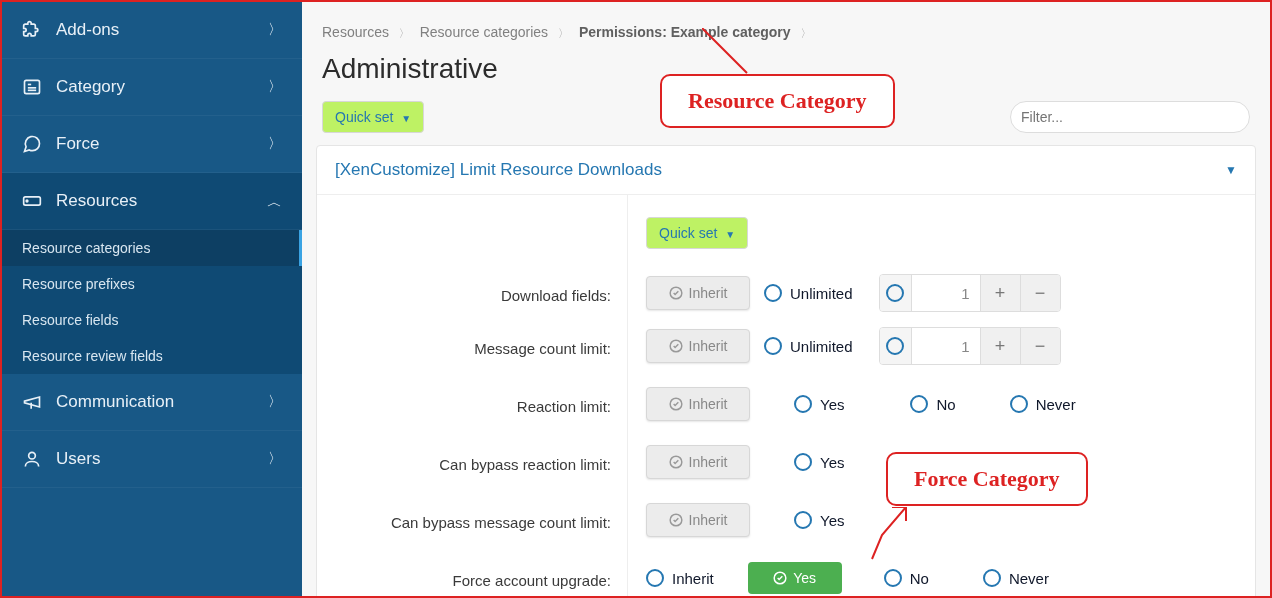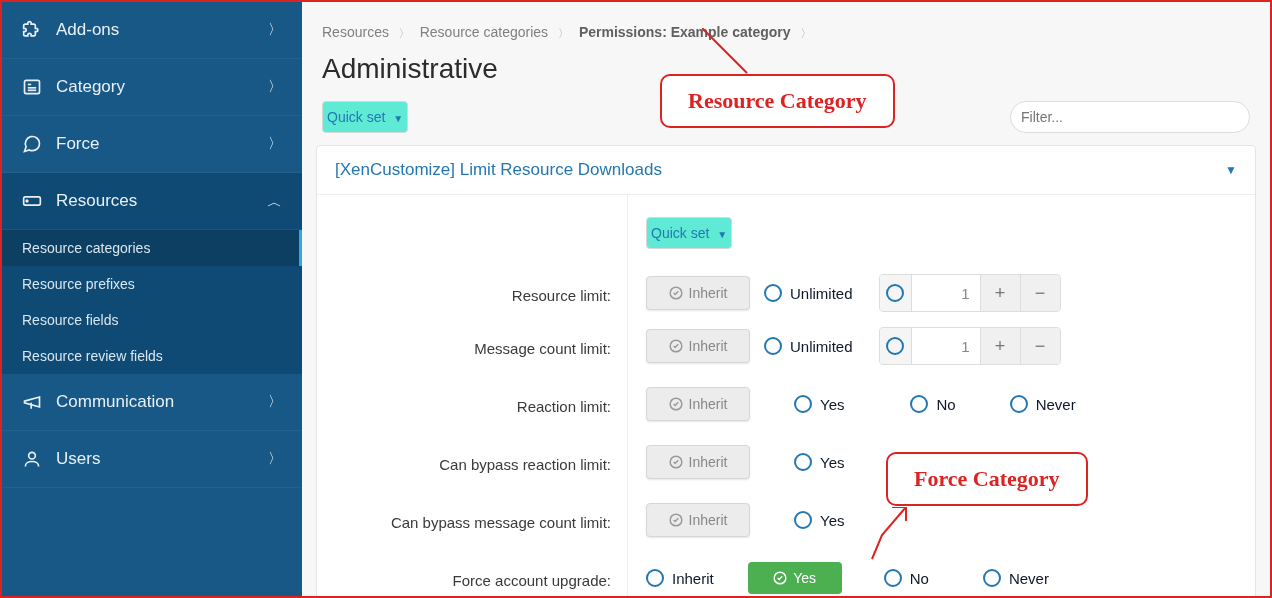--- a/index.html
+++ b/index.html
@@ -13,21 +13,21 @@
 .sub-items { background: #0f4a74; }
 .sub-item { padding: 10px 20px 10px 20px; font-size: 14px; color: #d8e6f0; cursor: pointer; }
 .sub-item.selected { background: #0d3f63; border-right: 3px solid #3aa3e3; }
 .main { flex: 1; background: #f7f7f7; overflow-y: auto; }
 .breadcrumb { padding: 22px 20px 6px; font-size: 14px; color: #808080; }
 .breadcrumb .crumb { color: #808080; }
 .breadcrumb .crumb.current { font-weight: 600; color: #606060; }
 .breadcrumb .sep { margin: 0 6px; color: #aaa; font-size: 11px; }
 h1.page-title { padding: 6px 20px 16px; font-size: 28px; font-weight: 400; color: #2c2c2c; }
 .topbar { display: flex; align-items: center; padding: 0 20px 12px; }
-.qs-btn { background: #5eead4; border: 1px solid #d7d7d7; border-radius: 4px; padding: 7px 4px; font-size: 14px; color: #2577b1; cursor: pointer; }
+.qs-btn { background: #bef264; border: 1px solid #d7d7d7; border-radius: 4px; padding: 7px 12px; font-size: 14px; color: #2577b1; cursor: pointer; }
 .filter-input { margin-left: auto; width: 240px; border: 1px solid #ddd; border-radius: 16px; padding: 7px 10px; font-size: 14px; }
 .panel { background: #fff; border: 1px solid #e5e5e5; border-radius: 4px; margin: 0 14px 20px; }
 .panel-head { display: flex; align-items: center; padding: 14px 18px; color: #2577b1; font-size: 17px; border-bottom: 1px solid #eee; cursor: pointer; }
 .panel-head .caret { margin-left: auto; color: #2577b1; font-size: 12px; }
 .perm-body { display: flex; }
 .perm-labels { width: 310px; padding: 76px 16px 20px 20px; }
 .perm-labels .row-label { text-align: right; font-size: 15px; color: #3a3a3a; height: 58px; display: flex; align-items: center; justify-content: flex-end; }
 .perm-labels .row-label.first { height: 48px; }
 .perm-controls { flex: 1; padding: 22px 18px 20px 18px; border-left: 1px solid #eee; }
 .qs-inner { margin-bottom: 20px; }
@@ -140,21 +140,21 @@
       <input class="filter-input" placeholder="Filter..." style="">
     </div>
 
     <div class="panel">
       <div class="panel-head">
         <span>[XenCustomize] Limit Resource Downloads</span>
         <span class="caret">▼</span>
       </div>
       <div class="perm-body">
         <div class="perm-labels">
-          <div class="row-label first">Resource limit:</div>
+          <div class="row-label first">Download fields:</div>
           <div class="row-label">Message count limit:</div>
           <div class="row-label">Reaction limit:</div>
           <div class="row-label">Can bypass reaction limit:</div>
           <div class="row-label">Can bypass message count limit:</div>
           <div class="row-label">Force account upgrade:</div>
         </div>
         <div class="perm-controls">
           <div class="qs-inner">
             <button class="qs-btn">
               <span>Quick set</span>

